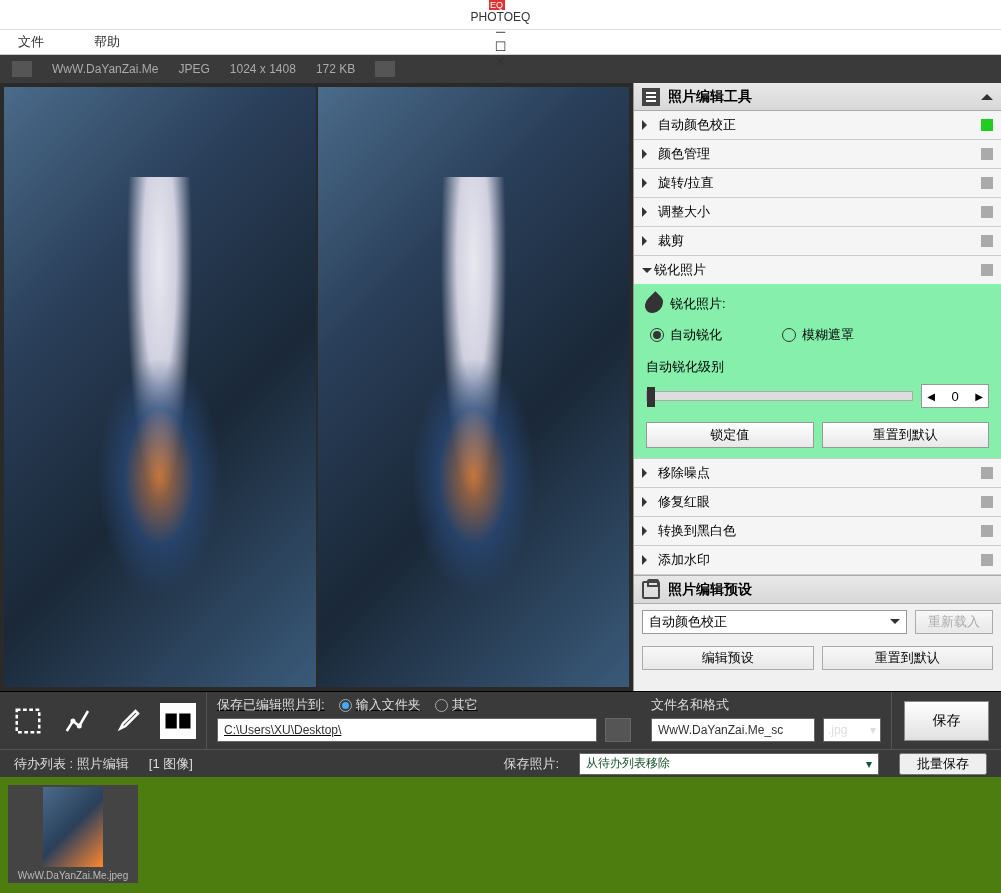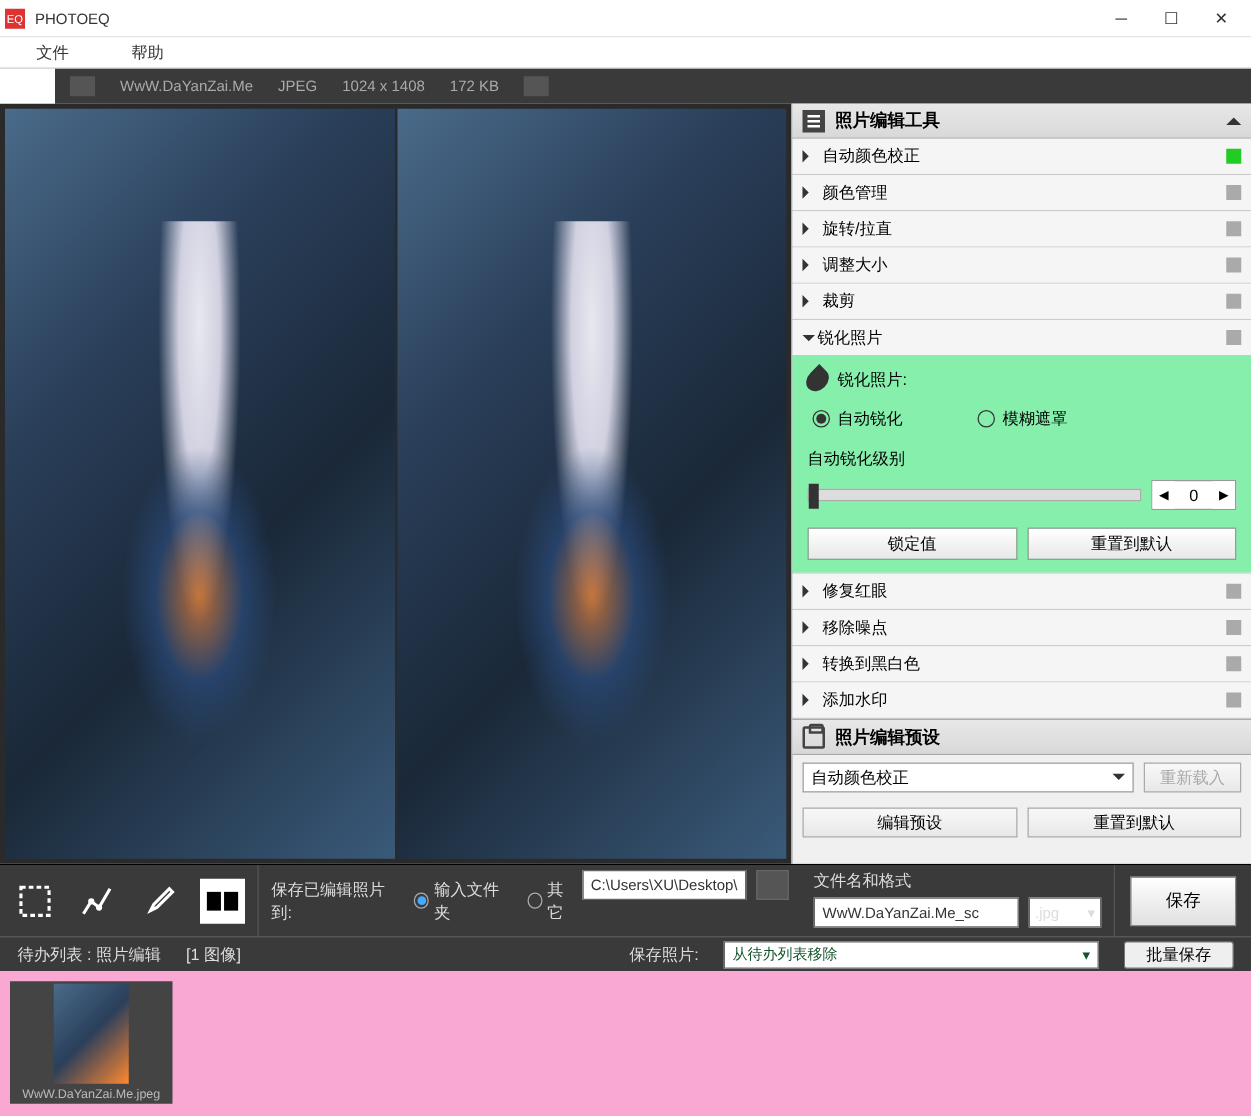--- a/index.html
+++ b/index.html
@@ -1,23 +1,23 @@
 <!DOCTYPE html>
 <html><head>
 <meta charset="utf-8">
 <style>
 * { margin: 0; padding: 0; box-sizing: border-box; font-family: "Microsoft YaHei", sans-serif; }
 body { width: 1001px; height: 893px; background: #fff; font-size: 13px; overflow: hidden; }
-.titlebar { height: 30px; background: #fff; display: flex; align-items: center; padding: 0 4px; border-bottom: 1px solid #ddd; }
+.titlebar { height: 30px; background: #fff; display: flex; align-items: center; padding: 0 4px; border-bottom: 1px solid #ddd; flex-direction: column; }
 .titlebar .logo { width: 16px; height: 16px; background: #d33; color: #fff; font-size: 9px; display: flex; align-items: center; justify-content: center; margin-right: 8px; }
 .titlebar .title { flex: 1; font-size: 12px; color: #333; }
 .titlebar .win-btn { width: 40px; height: 30px; display: flex; align-items: center; justify-content: center; color: #333; cursor: pointer; }
-.menubar { height: 25px; background: #fff; display: flex; align-items: center; padding: 0 19px; gap: 30px; border-bottom: 1px solid #ccc; }
+.menubar { height: 25px; background: #fff; display: flex; align-items: center; padding: 0 8px; gap: 30px; border-bottom: 1px solid #ccc; }
 .menubar span { font-size: 13px; color: #333; cursor: pointer; padding: 0 10px; }
-.infobar { height: 28px; background: #3a3a3a; display: flex; align-items: center; padding: 0 12px; gap: 20px; color: #aaa; font-size: 12px; margin-left: 44px; }
+.infobar { height: 28px; background: #3a3a3a; display: flex; align-items: center; padding: 0 12px; gap: 20px; color: #aaa; font-size: 12px; }
 .infobar .ic { width: 20px; height: 16px; background: #555; }
 .workspace { display: flex; height: 608px; }
 .preview-area { flex: 1; background: #2a2a2a; display: flex; flex-direction: column; }
 .image-pair { flex: 1; display: flex; gap: 2px; padding: 4px; }
 .image-box { flex: 1; background: linear-gradient(135deg, #4a6b8a 0%, #2a3f5a 30%, #1a2838 60%, #3a5a7a 100%); position: relative; overflow: hidden; }
 .image-box::before { content: ''; position: absolute; left: 35%; top: 15%; width: 30%; height: 70%; background: radial-gradient(ellipse at 50% 20%, #e8e8f0 0%, #d0d0e0 25%, transparent 50%); }
 .image-box::after { content: ''; position: absolute; left: 30%; bottom: 15%; width: 40%; height: 40%; background: radial-gradient(ellipse at 50% 50%, #ff8830 0%, #2a4a7a 40%, transparent 70%); opacity: 0.7; }
 .image-labels { height: 20px; display: flex; padding: 0 8px; }
 .image-labels span { flex: 1; font-size: 12px; color: #888; }
 .image-labels span:last-child { text-align: right; }
@@ -54,37 +54,37 @@
 .preset-row { display: flex; gap: 8px; padding: 6px 8px; align-items: center; }
 .preset-select { flex: 1; height: 24px; border: 1px solid #999; background: #fff; padding: 0 6px; display: flex; align-items: center; justify-content: space-between; font-size: 13px; }
 .preset-select .dd { border: 5px solid transparent; border-top-color: #333; margin-top: 4px; }
 .btn-small { height: 24px; padding: 0 12px; border: 1px solid #aaa; background: linear-gradient(#f8f8f8, #e8e8e8); font-size: 13px; cursor: pointer; }
 .btn-small.disabled { color: #aaa; cursor: default; }
 .bottom-bar { height: 58px; background: #3a3a3a; display: flex; align-items: stretch; border-top: 1px solid #000; }
 .tool-icons { display: flex; align-items: center; padding: 0 10px; gap: 14px; border-right: 1px solid #555; }
 .tool-icons .ti { width: 36px; height: 36px; display: flex; align-items: center; justify-content: center; color: #fff; cursor: pointer; }
 .tool-icons .ti svg { width: 30px; height: 30px; }
 .tool-icons .ti.active { background: #fff; color: #000; }
-.save-section { flex: 1; display: flex; flex-direction: row; padding: 4px 10px; gap: 4px; }
+.save-section { flex: 1; display: flex; flex-direction: column; padding: 4px 10px; gap: 4px; text-decoration: underline; }
 .save-row1 { display: flex; align-items: center; gap: 14px; color: #ddd; font-size: 13px; }
 .save-row1 .raopt { display: flex; align-items: center; gap: 4px; cursor: pointer; }
 .save-row1 .rc { width: 13px; height: 13px; border: 1px solid #aaa; border-radius: 50%; display:flex; align-items:center; justify-content:center; }
 .save-row1 .rc.s::after { content:''; width:7px; height:7px; background:#4af; border-radius:50%; }
 .save-row2 { display: flex; gap: 8px; }
 .text-input { flex: 1; height: 24px; background: #fff; border: 1px solid #666; padding: 0 6px; display: flex; align-items: center; font-size: 12px; color: #333; }
 .browse-btn { width: 26px; height: 24px; background: #555; border: 1px solid #666; cursor: pointer; }
 .fmt-select { width: 58px; height: 24px; background: #fff; border: 1px solid #666; display: flex; align-items: center; padding: 0 4px; font-size: 12px; justify-content: space-between; }
 .filename-section { width: 250px; display: flex; flex-direction: column; padding: 4px 10px; gap: 4px; color: #ddd; font-size: 13px; }
 .save-btn-section { width: 110px; display: flex; align-items: center; justify-content: center; border-left: 1px solid #555; }
 .save-btn-section button { width: 85px; height: 40px; background: linear-gradient(#fff, #e0e0e0); border: 1px solid #888; font-size: 14px; cursor: pointer; }
 .queue-bar { height: 28px; background: #3a3a3a; display: flex; align-items: center; padding: 0 14px; gap: 20px; color: #ddd; font-size: 13px; border-top: 1px solid #555; }
 .queue-bar .spacer { flex: 1; }
 .queue-select { width: 300px; height: 22px; background: #fff; border: 1px solid #666; padding: 0 6px; display: flex; align-items: center; justify-content: space-between; font-size: 12px; color: #14532d; }
 .queue-bar button { height: 22px; padding: 0 16px; cursor: pointer; font-size: 13px; }
-.thumbnail-bar { height: 116px; background: #f9a8d4; display: flex; align-items: flex-start; padding: 8px; }
+.thumbnail-bar { height: 116px; background: #4d7c0f; display: flex; align-items: flex-start; padding: 8px; }
 .thumb { width: 130px; display: flex; flex-direction: column; align-items: center; background: #444; padding: 2px; gap: 3px; }
 .thumb-img { width: 60px; height: 80px; background: linear-gradient(135deg, #4a6b8a, #2a3f5a, #ff8830); }
 .thumb-name { font-size: 10px; color: #bbb; }
 .clipboard-icon { width:18px; height:18px; border:2px solid #444; border-radius:2px; position:relative; }
 .clipboard-icon::before { content:''; position:absolute; top:-4px; left:3px; width:8px; height:4px; border:2px solid #444; border-radius:2px 2px 0 0; }
 </style>
 </head>
 <body>
 
 <div class="titlebar">
@@ -195,28 +195,28 @@
         <div class="btn-row">
           <button>锁定值</button>
           <button>重置到默认</button>
         </div>
       </div>
     </div>
 
     <div class="accordion-item">
         <div class="acc-header">
           <div class="tri"></div>
+          <div class="lbl">移除噪点</div>
+          <div class="indicator"></div>
+        </div>
+      </div>
+    <div class="accordion-item">
+        <div class="acc-header">
+          <div class="tri"></div>
           <div class="lbl">修复红眼</div>
-          <div class="indicator"></div>
-        </div>
-      </div>
-    <div class="accordion-item">
-        <div class="acc-header">
-          <div class="tri"></div>
-          <div class="lbl">移除噪点</div>
           <div class="indicator"></div>
         </div>
       </div>
     <div class="accordion-item">
         <div class="acc-header">
           <div class="tri"></div>
           <div class="lbl">转换到黑白色</div>
           <div class="indicator"></div>
         </div>
       </div>

